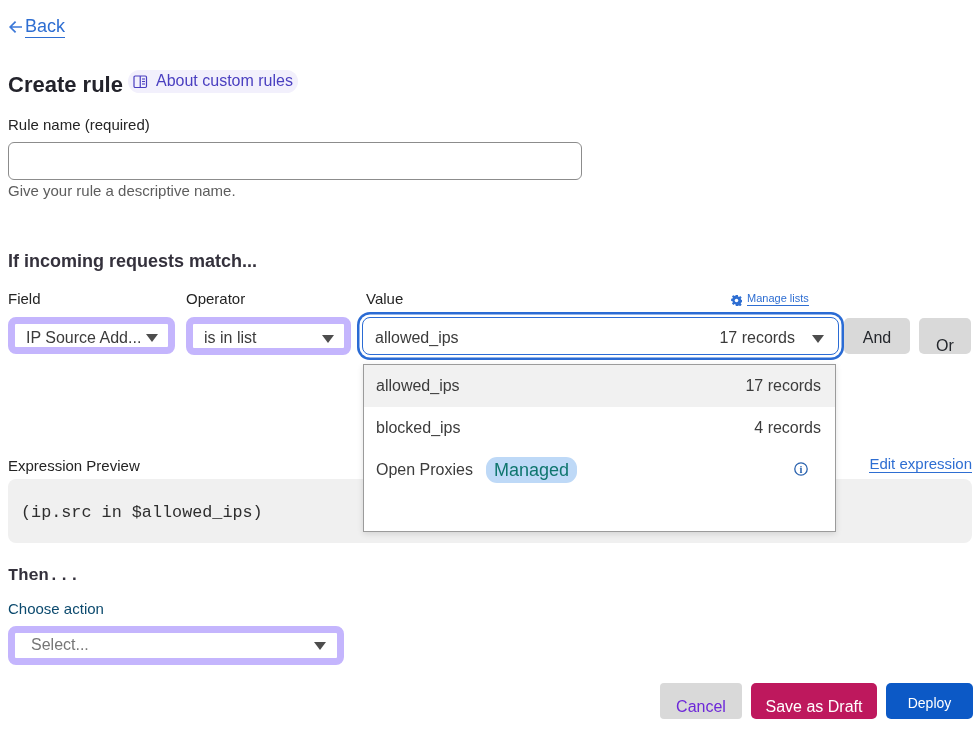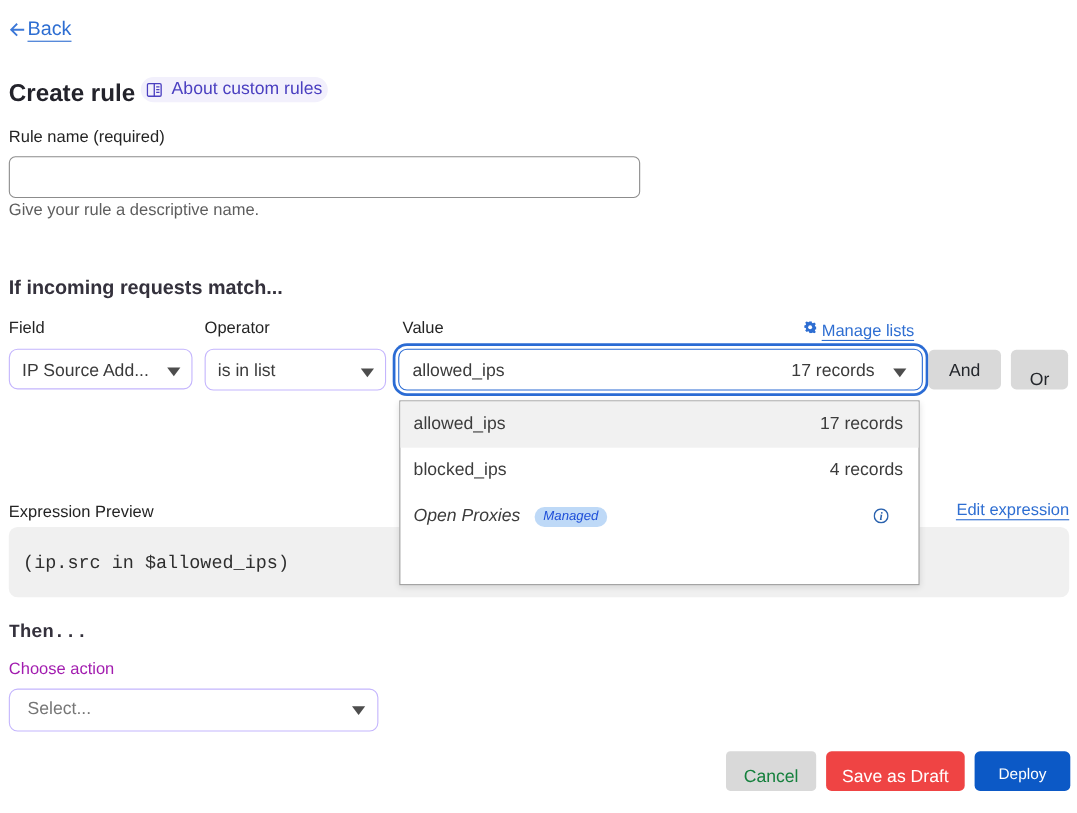--- a/index.html
+++ b/index.html
@@ -4,21 +4,21 @@
 <style>
   html,body{margin:0;padding:0;background:#fff;}
   *{box-sizing:border-box;}
   body{font-family:"Liberation Sans", sans-serif;}
   #page{position:relative;width:979px;height:739px;overflow:hidden;background:#fff;}
   .abs{position:absolute;line-height:1.149;}
   a{text-decoration:none;}
   .link{color:#2e6ed2;}
   .u{border-bottom:1.5px solid #2e6ed2;}
   .caret{width:0;height:0;border-left:6px solid transparent;border-right:6px solid transparent;border-top:8px solid #4d4d4d;}
-  .sel{border:1px solid #c4b5fd;border-radius:8px;background:#fff;display:flex;align-items:center;color:#3b3b3b;font-size:16px;}
+  .sel{border:7px solid #c4b5fd;border-radius:8px;background:#fff;display:flex;align-items:center;color:#3b3b3b;font-size:16px;}
 </style>
 </head>
 <body>
 <div id="page">
 
   <a class="abs link" href="#" style="left:8px;top:16px;font-size:18px;">
     <svg width="15" height="14" viewBox="0 0 15 14" style="vertical-align:-2px;margin-right:2px;">
         <path d="M14 7H2.4M7.6 1.6L2.2 7l5.4 5.4" stroke="#3c78d8" stroke-width="1.7" fill="none"></path>
       </svg><span class="u" style="border-bottom-width:1.6px;padding-bottom:1px;">Back</span>
   </a>
@@ -39,21 +39,21 @@
   <div class="abs" style="left:8px;top:116px;font-size:15px;color:#242424;">Rule name (required)</div>
   <div class="abs" style="left:8px;top:142px;width:574px;height:38px;border:1px solid #8c8c8c;border-radius:6px;background:#fff;"></div>
   <div class="abs" style="left:8px;top:182px;font-size:15px;color:#5d5d5d;">Give your rule a descriptive name.</div>
 
   <div class="abs" style="left:8px;top:251px;font-size:18px;font-weight:700;color:#34313c;">If incoming requests match...</div>
 
   <div class="abs" style="left:8px;top:290px;font-size:15px;color:#242424;">Field</div>
   <div class="abs" style="left:186px;top:290px;font-size:15px;color:#242424;">Operator</div>
   <div class="abs" style="left:366px;top:290px;font-size:15px;color:#242424;">Value</div>
 
-  <a class="abs link" href="#" style="top:292px;left:731px;font-size:15px;display:flex;align-items:flex-start;">
+  <a class="abs link" href="#" style="top:292px;left:731px;font-size:11px;display:flex;align-items:flex-end;">
     <svg width="11" height="11" viewBox="0 0 16 16" style="margin-right:5px;">
       <path fill="#2e6ed2" d="M6.5 0h3l.4 2.2 1.3.6L13 1.6 15 3.8l-1.3 1.8.5 1.4 2 .5v3l-2 .5-.5 1.4 1.3 1.8-2.1 2.1-1.8-1.2-1.3.6L9.5 16h-3l-.4-2.2-1.3-.6-1.8 1.2L.9 12.3l1.3-1.8-.5-1.4-2-.5v-3l2-.5.5-1.4L.9 1.9 3 .2l1.8 1.2 1.3-.6z" transform="translate(0.5,0)"></path>
       <circle cx="8" cy="8" r="2.6" fill="#fff"></circle>
     </svg>
     <span class="u">Manage lists</span>
   </a>
 
   <div class="abs sel" style="left:8px;top:317px;width:167px;height:37px;padding:5px 10px 0 11px;">
     <span>IP Source Add...</span>
     <span class="caret" style="margin-left:auto;"></span>
@@ -81,34 +81,34 @@
 
   <div class="abs" style="left:363px;top:364px;width:473px;height:168px;background:#fff;border:1px solid #9b9b9b;box-shadow:0 2px 6px rgba(0,0,0,0.12);font-size:16px;color:#3c3c3c;">
     <div style="height:42px;background:#f1f1f1;display:flex;align-items:center;padding:0 14px 0 12px;">
         <span>allowed_ips</span>
         <span style="margin-left:auto;">17 records</span>
       </div>
     <div style="height:42px;display:flex;align-items:center;padding:0 14px 0 12px;">
         <span>blocked_ips</span>
         <span style="margin-left:auto;">4 records</span>
       </div>
-    <div style="height:42px;display:flex;align-items:center;padding:0 14px 0 12px;font-style:italic;">
+    <div style="height:42px;display:flex;align-items:center;padding:0 14px 0 12px;">
       <span>Open Proxies</span>
-      <span style="margin-left:13px;background:#bed9f7;color:#1d4ed8;font-size:12px;border-radius:11px;padding:2.5px 8px;">Managed</span>
+      <span style="margin-left:13px;background:#bed9f7;color:#0f766e;font-size:18px;border-radius:11px;padding:2.5px 8px;">Managed</span>
       <svg width="14" height="14" viewBox="0 0 14 14" style="margin-left:auto;margin-right:13px;position:relative;top:-1px;">
         <circle cx="7" cy="7" r="6.2" fill="none" stroke="#2a62ae" stroke-width="1.3"></circle>
         <text x="7" y="10.6" text-anchor="middle" font-family="Liberation Serif" font-weight="bold" font-size="10.5" fill="#2a62ae">i</text>
       </svg>
     </div>
   </div>
 
   <div class="abs" style="left:8px;top:566px;font-size:17px;font-weight:700;color:#34313c;font-family:Liberation Mono, monospace;">Then...</div>
-  <div class="abs" style="left:8px;top:600px;font-size:15px;color:#a21caf;">Choose action</div>
+  <div class="abs" style="left:8px;top:600px;font-size:15px;color:#0c4a6e;">Choose action</div>
   <div class="abs sel" style="left:8px;top:626px;width:336px;height:39px;padding:0 11px 0 16px;">
     <span style="color:#767676;">Select...</span>
     <span class="caret" style="margin-left:auto;"></span>
   </div>
 
-  <div class="abs" style="left:660px;top:683px;width:82px;height:36px;background:#d9d9d9;border-radius:4px;display:flex;align-items:center;justify-content:center;font-size:16px;color:#15803d;padding-top:12px;">Cancel</div>
-  <div class="abs" style="left:751px;top:683px;width:126px;height:36px;background:#ef4444;border-radius:5px;display:flex;align-items:center;justify-content:center;font-size:16px;color:#fff;padding-top:12px;">Save as Draft</div>
+  <div class="abs" style="left:660px;top:683px;width:82px;height:36px;background:#d9d9d9;border-radius:4px;display:flex;align-items:center;justify-content:center;font-size:16px;color:#6d28d9;padding-top:12px;">Cancel</div>
+  <div class="abs" style="left:751px;top:683px;width:126px;height:36px;background:#be185d;border-radius:5px;display:flex;align-items:center;justify-content:center;font-size:16px;color:#fff;padding-top:12px;">Save as Draft</div>
   <div class="abs" style="left:886px;top:683px;width:87px;height:36px;background:#0c59c6;border-radius:5px;display:flex;align-items:center;justify-content:center;font-size:14px;color:#fff;padding-top:4px;">Deploy</div>
 
 </div>
 
 </body></html>

